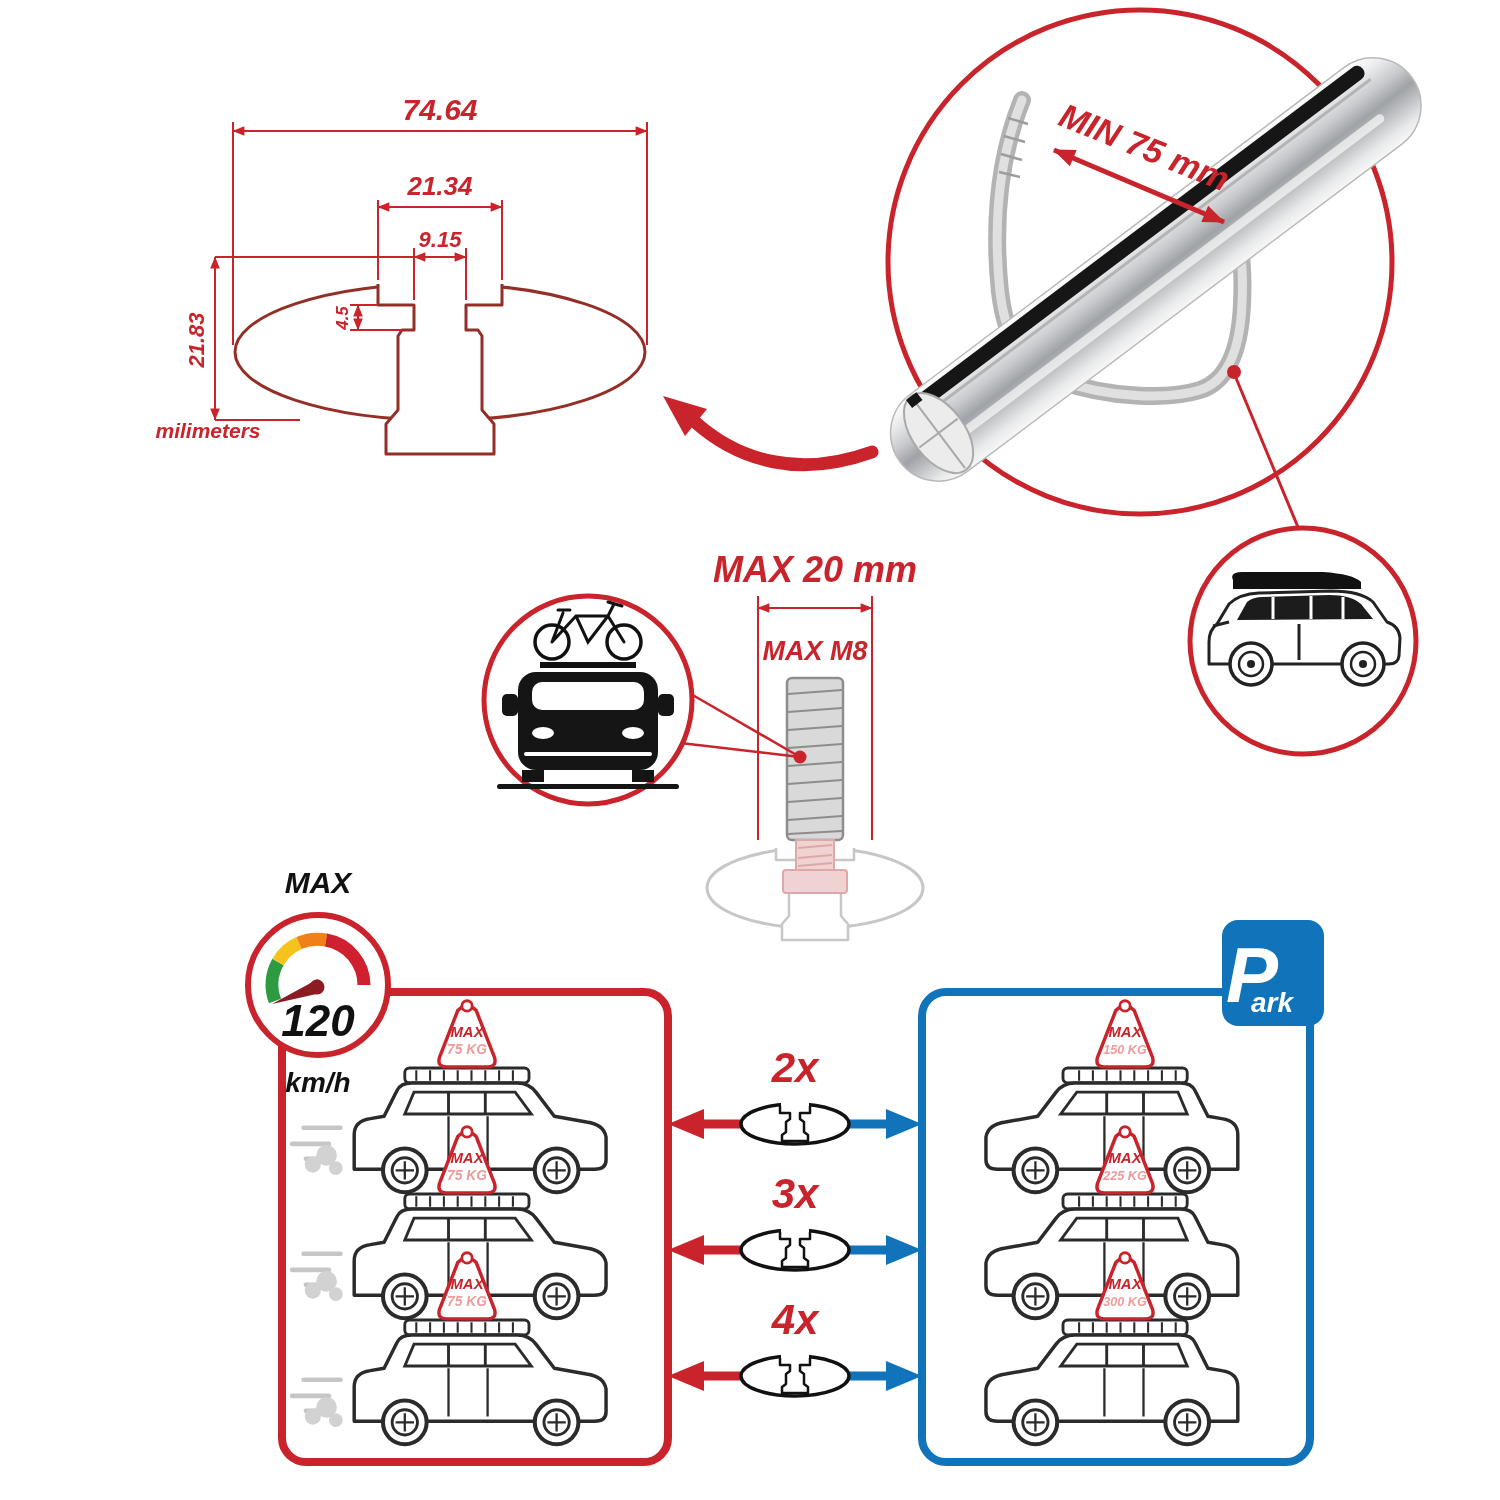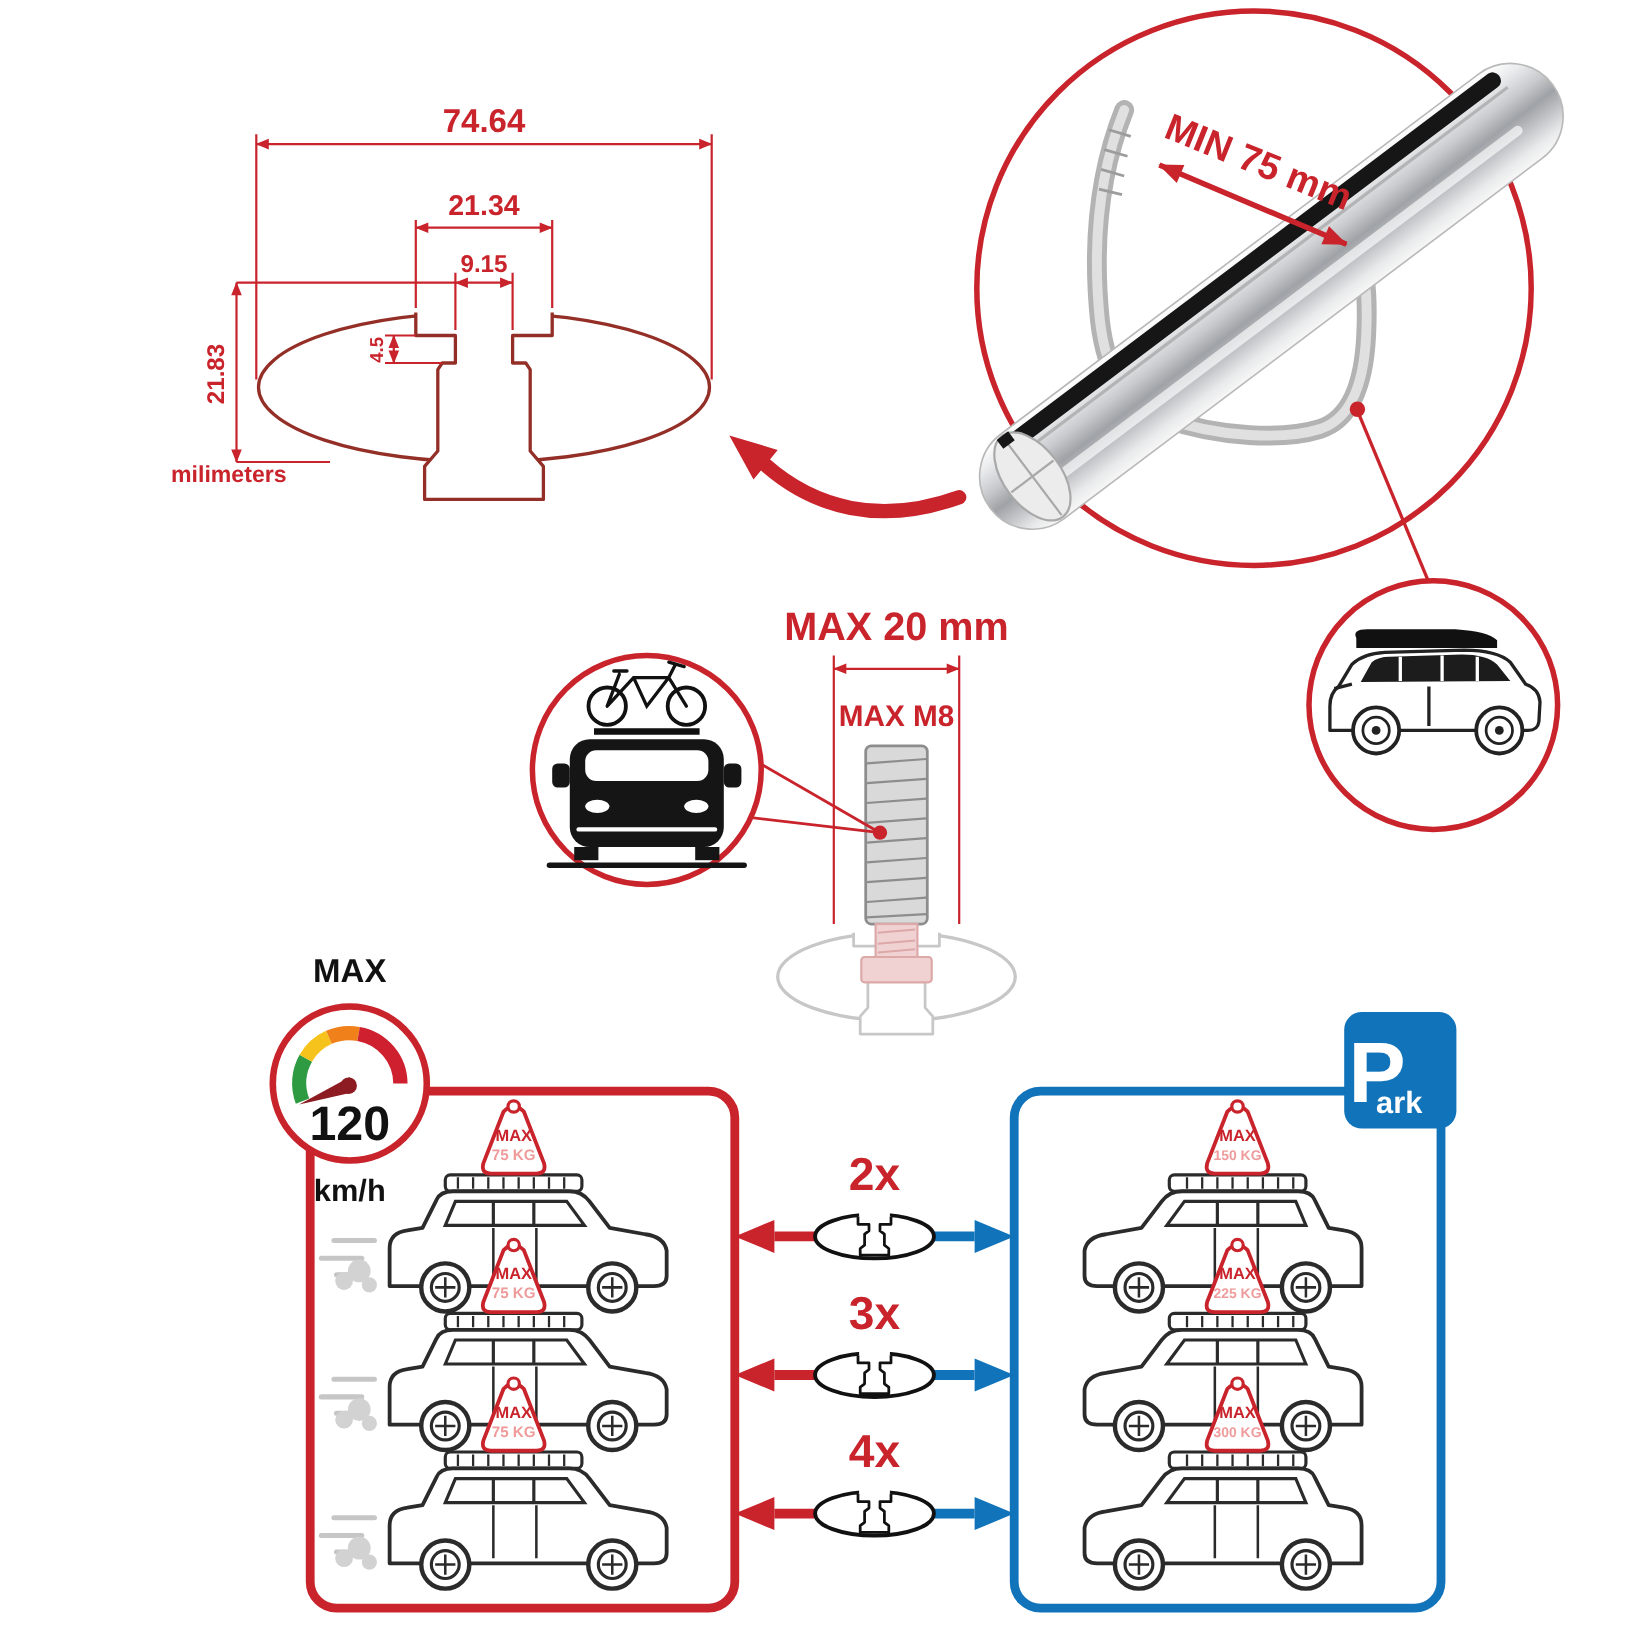--- a/index.html
+++ b/index.html
@@ -1,16 +1,16 @@
 <!DOCTYPE html>
 <html><head>
 <meta charset="utf-8">
 <style>
   html,body{margin:0;padding:0;background:#ffffff;}
-  .canvas{position:relative;width:1500px;height:1500px;background:#ffffff;overflow:hidden;}
+  .canvas{position:relative;width:1500px;height:1500px;background:#ffffff;overflow:hidden;font-style:italic;}
   svg{display:block;}
   .t{font-family:"Liberation Sans",sans-serif;font-weight:bold;text-anchor:middle;}
   .red{fill:#c9232b;}
   .pink{fill:#ef9b9b;}
   .blk{fill:#111111;}
   .wht{fill:#ffffff;}
   .dim{stroke:#c9232b;stroke-width:2;fill:none;}
 </style>
 </head>
 <body>

